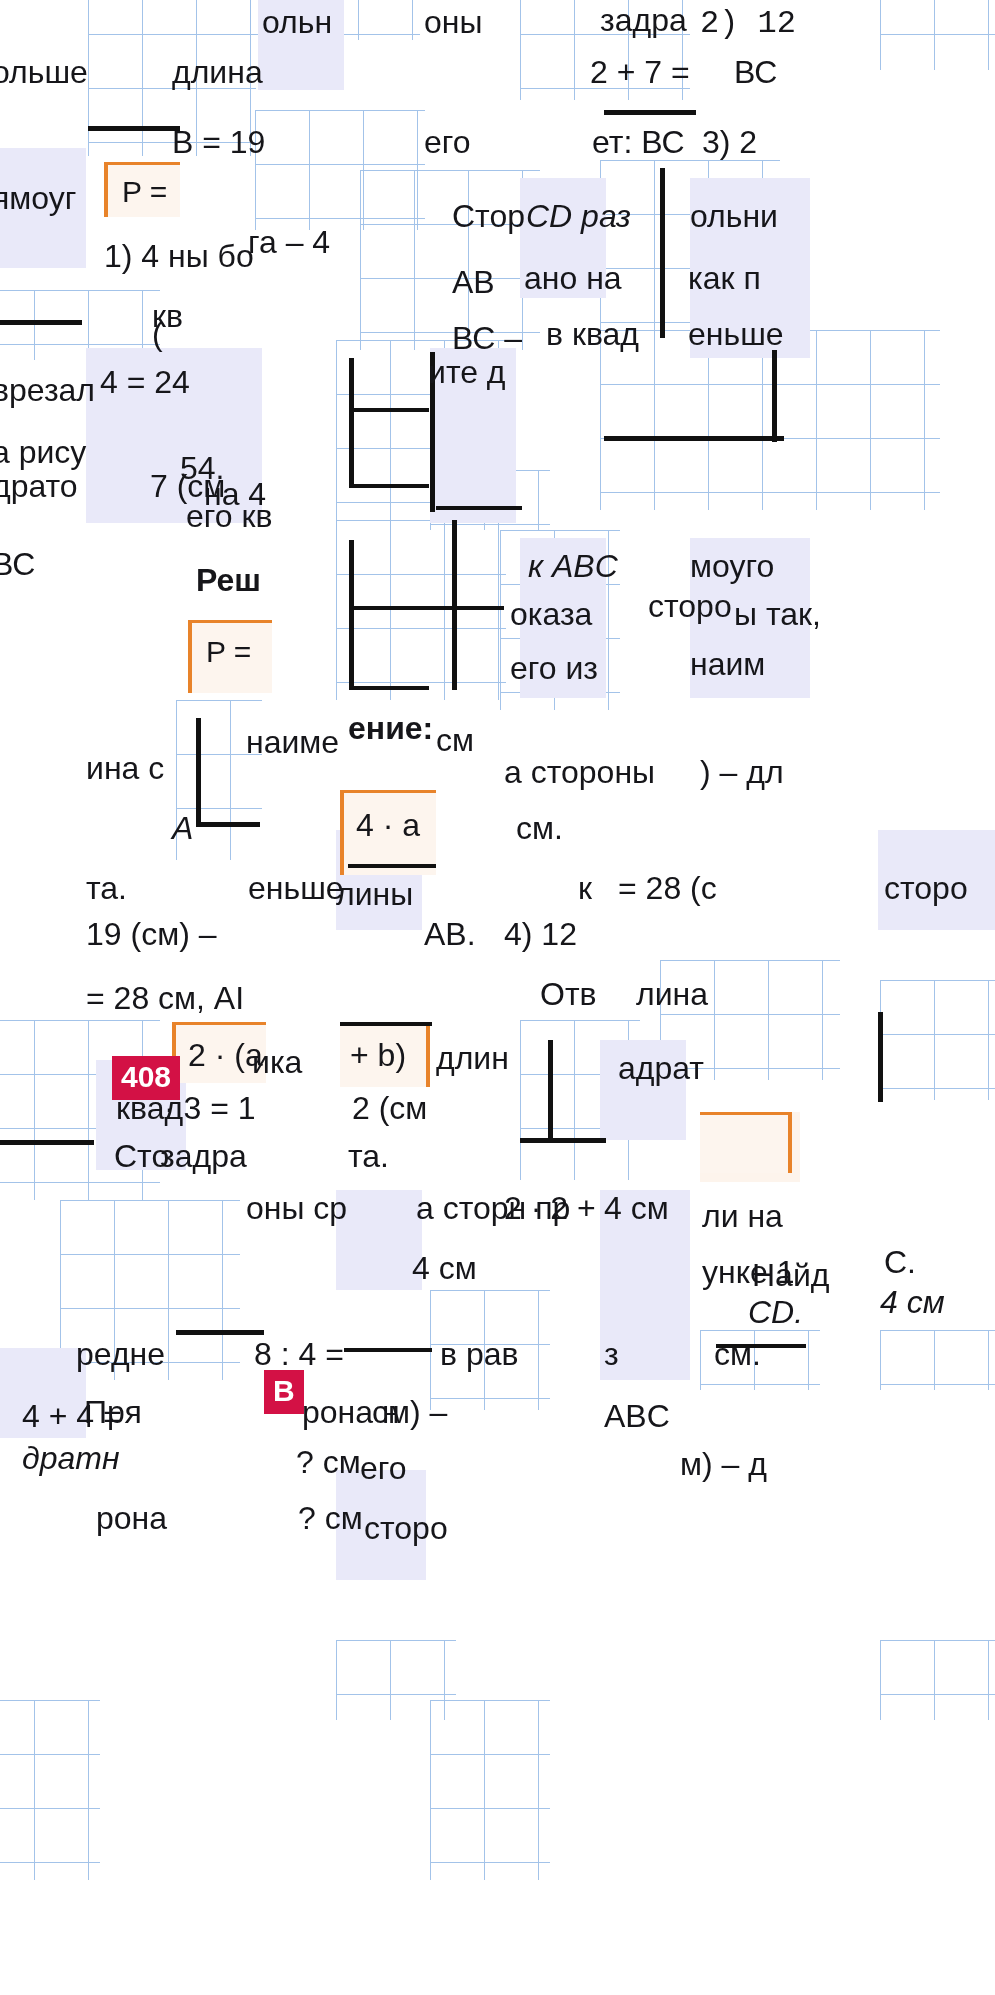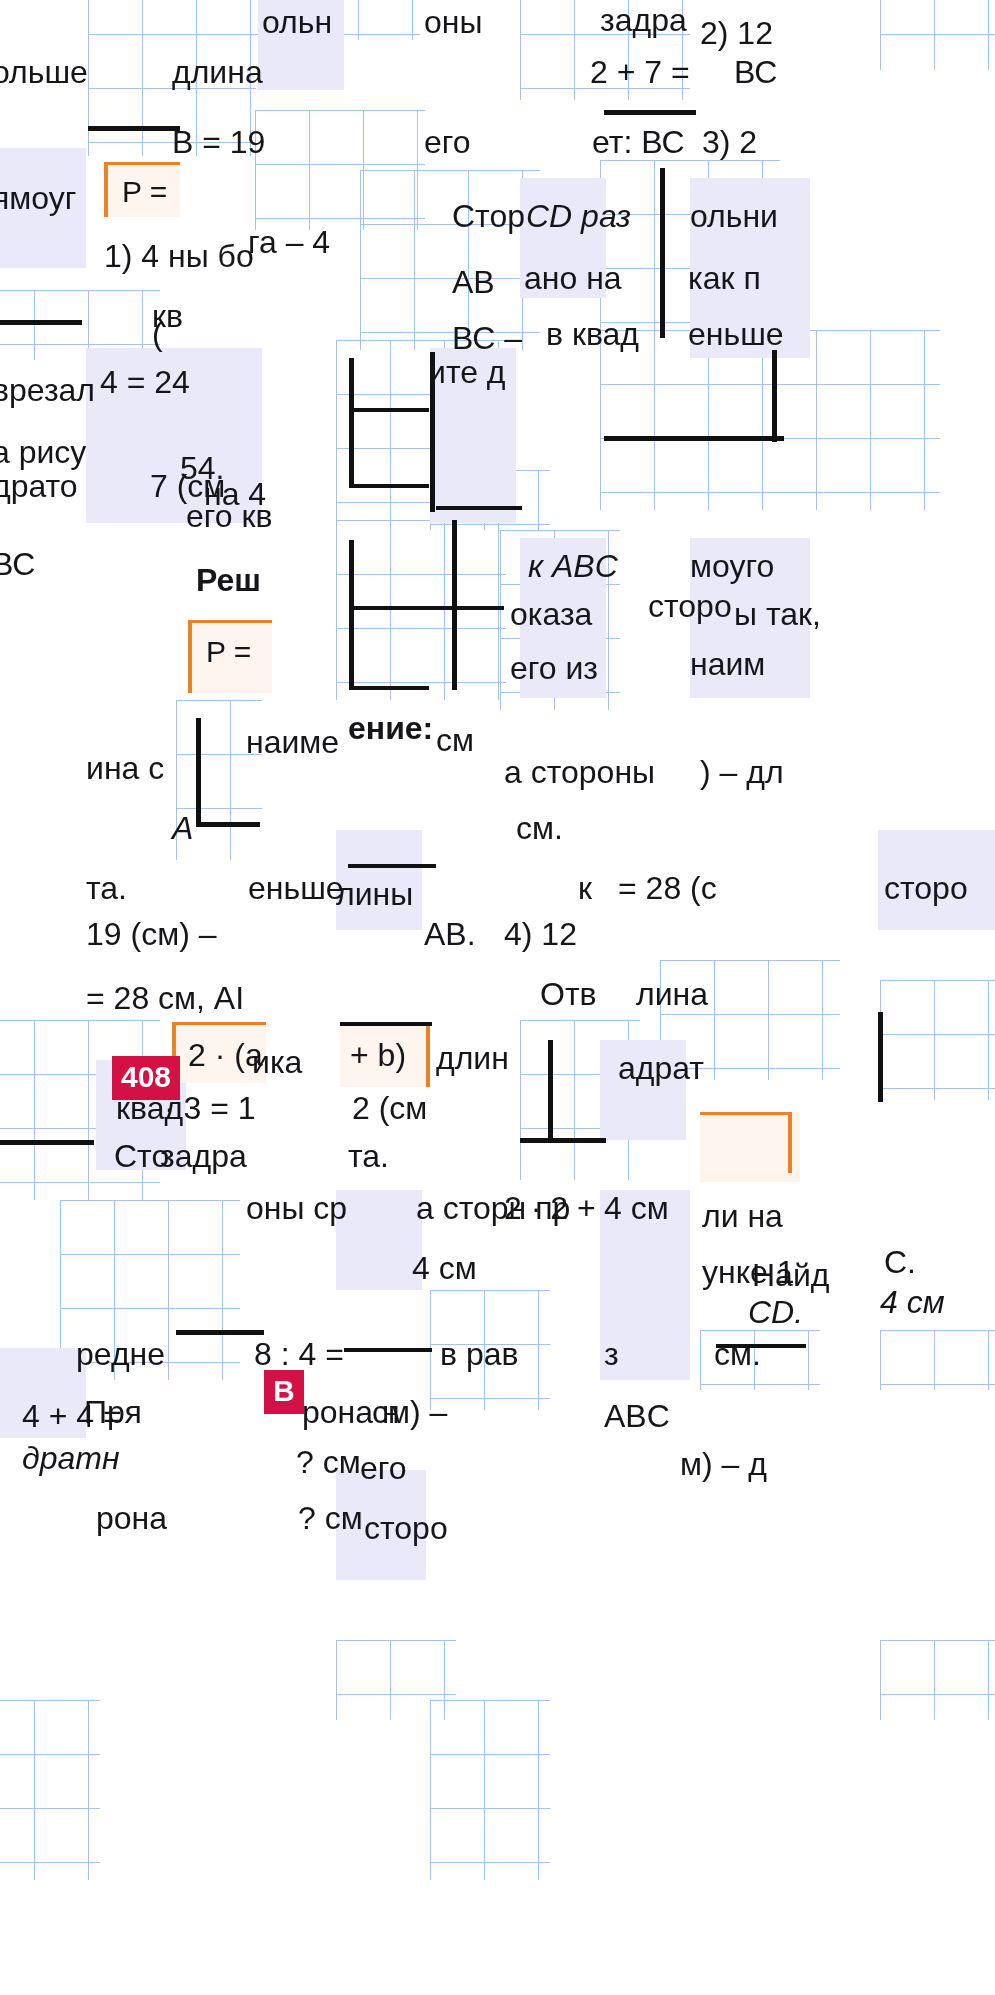--- a/index.html
+++ b/index.html
@@ -122,20 +122,23 @@
   <div class="hl" style="left:-10px; top:1348px; width:96px; height:90px;"></div>
   <div class="hl" style="left:336px; top:1470px; width:90px; height:110px;"></div>
   <div class="hl cream" style="left:700px; top:1112px; width:100px; height:70px;"></div>
 
   <div class="fbox" style="left:104px; top:162px; width:72px; height:52px;">
     <span class="tx s30" style="left:14px; top:12px;">P =</span>
   </div>
   <div class="fbox" style="left:188px; top:620px; width:80px; height:70px;">
     <span class="tx s30" style="left:14px; top:14px;">P =</span>
   </div>
+  <div class="fbox" style="left:340px; top:790px; width:92px; height:82px;">
+    <span class="tx s32" style="left:12px; top:16px;">4 · a</span>
+  </div>
   <div class="fbox" style="left:172px; top:1022px; width:90px; height:58px;">
     <span class="tx s32" style="left:12px; top:14px;">2 · (a</span>
   </div>
   <div class="fbox rt" style="left:340px; top:1022px; width:86px; height:62px;">
     <span class="tx s32" style="left:10px; top:14px;">+ b)</span>
   </div>
   <div class="fbox rt" style="left:700px; top:1112px; width:88px; height:58px;"></div>
 
   <div class="stroke" style="left:88px;  top:126px; width:92px; height:5px;"></div>
   <div class="stroke" style="left:604px; top:110px; width:92px; height:5px;"></div>
@@ -163,21 +166,21 @@
   <div class="stroke" style="left:716px; top:1344px; width:90px; height:4px;"></div>
   <div class="stroke" style="left:344px; top:1348px; width:88px; height:4px;"></div>
   <div class="stroke" style="left:878px; top:1012px; width:5px; height:90px;"></div>
 
   <div class="badge" style="left:112px; top:1056px;">408</div>
   <div class="badge" style="left:264px; top:1370px;">В</div>
 
   <span class="tx s32" style="left:262px; top:6px;">ольн</span>
   <span class="tx s32" style="left:424px; top:6px;">оны</span>
   <span class="tx s32" style="left:600px; top:4px;">задра</span>
-  <span class="tx s32" style="left:700px; top:17px;">2) 12</span>
+  <span class="tx s32" style="left:700px; top:8px;font-family:Liberation Mono, monospace;">2) 12</span>
 
   <span class="tx s32" style="left:-8px;  top:56px;">ольше</span>
   <span class="tx s32" style="left:172px; top:56px;text-align:center;">длина</span>
   <span class="tx s32" style="left:590px; top:56px;">2 + 7 =</span>
   <span class="tx s32" style="left:734px; top:56px;">ВС</span>
 
   <span class="tx s32" style="left:172px; top:126px;">В = 19</span>
   <span class="tx s32" style="left:424px; top:126px;">его</span>
   <span class="tx s32" style="left:592px; top:126px;">ет: ВС</span>
   <span class="tx s32" style="left:702px; top:126px;">3)  2</span>

